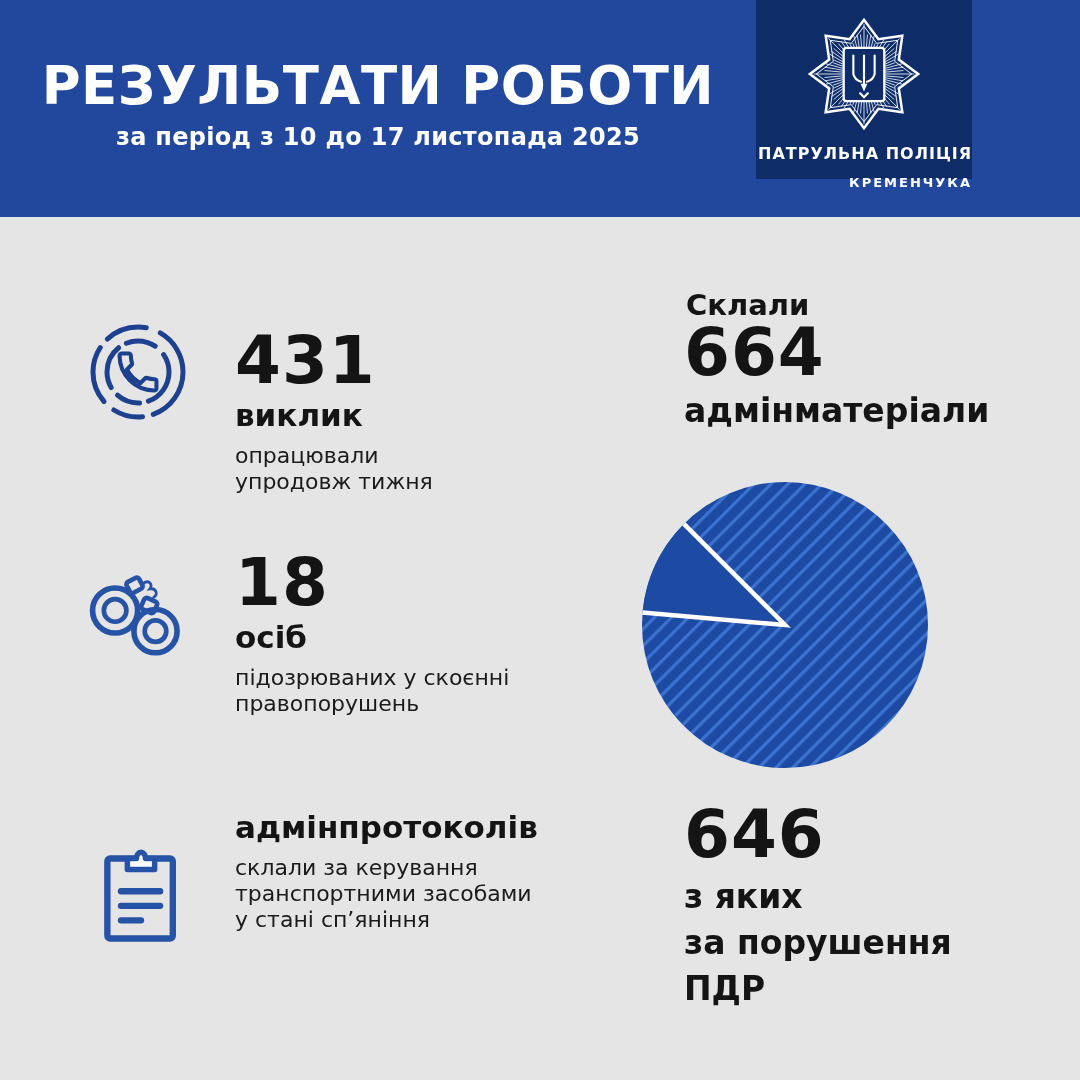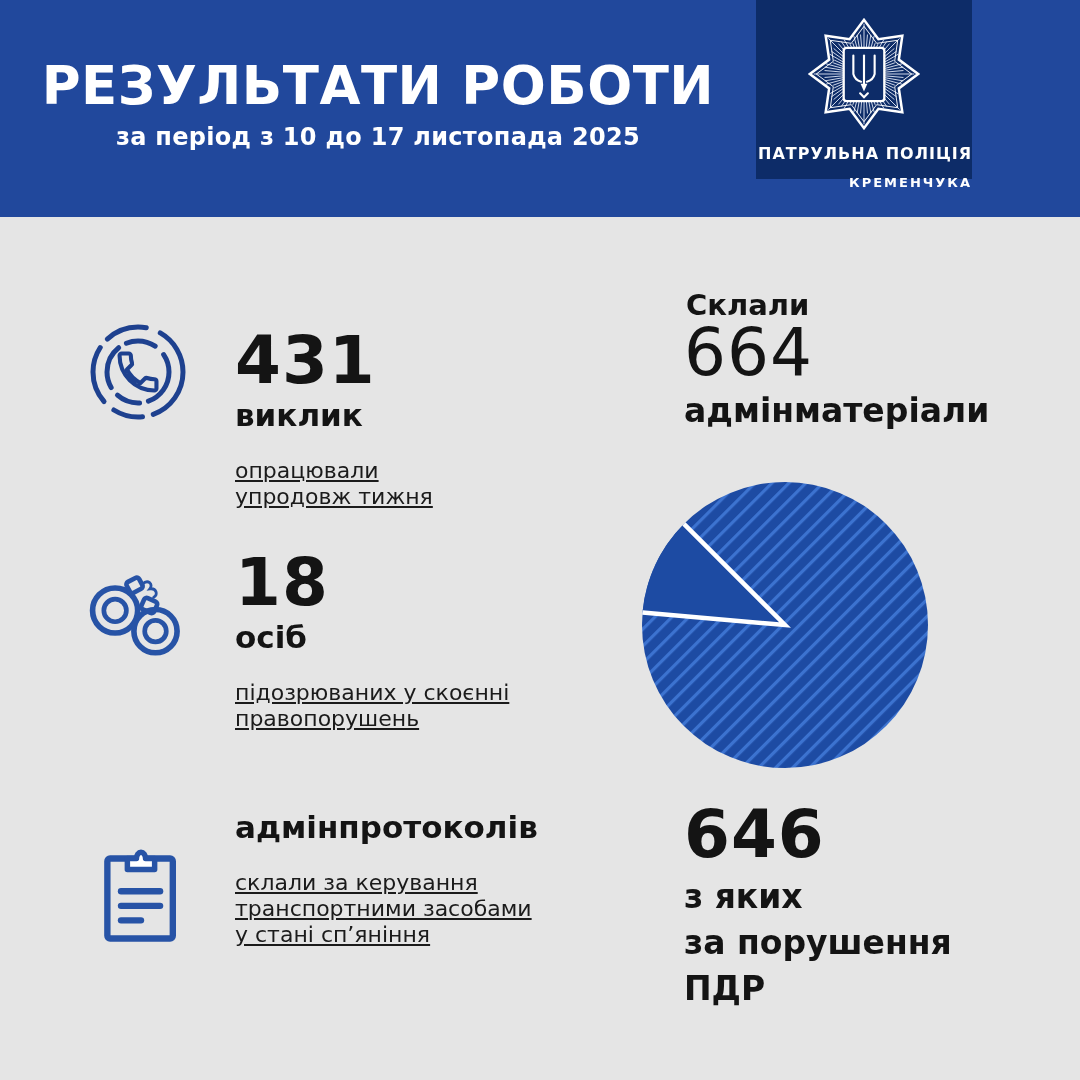--- a/index.html
+++ b/index.html
@@ -14,24 +14,24 @@
   .header-subtitle{margin-top:9px;font-size:24px;font-weight:bold;letter-spacing:.3px;}
   .badge-box{position:absolute;left:756px;top:0;width:216px;height:179px;background:#0d2c68;text-align:right;}
   .badge-star{position:absolute;left:50%;top:14px;margin-left:-60px;width:120px;height:120px;}
   .badge-org1{position:absolute;left:0;top:144px;width:100%;color:#fff;font-size:16px;font-weight:bold;letter-spacing:1px;}
   .badge-org2{position:absolute;left:0;top:175px;width:100%;color:#fff;font-size:13px;font-weight:bold;letter-spacing:2px;}
   
   .stat-icon{position:absolute;}
   .stat{position:absolute;left:235px;}
   .stat-value{font-size:66px;line-height:1;font-weight:bold;letter-spacing:1px;}
   .stat-label{margin-top:4px;font-size:31px;line-height:1.1;font-weight:bold;}
-  .stat-desc{margin-top:26px;font-size:22px;line-height:1.17;font-weight:400;color:#1b1b1b;text-decoration:underline;}
+  .stat-desc{margin-top:11px;font-size:22px;line-height:1.17;font-weight:400;color:#1b1b1b;}
   
   .r-intro{position:absolute;left:686px;top:288px;font-size:29px;font-weight:bold;}
-  .r-total{position:absolute;left:684px;top:320px;font-size:66px;line-height:1;font-weight:normal;letter-spacing:1px;}
+  .r-total{position:absolute;left:684px;top:320px;font-size:66px;line-height:1;font-weight:bold;letter-spacing:1px;}
   .r-total-label{position:absolute;left:684px;top:391px;font-size:33px;font-weight:bold;}
   .pie-wrap{position:absolute;left:630px;top:470px;width:310px;height:310px;}
   .r-sub{position:absolute;left:684px;top:802px;font-size:66px;line-height:1;font-weight:bold;letter-spacing:1px;}
   .r-sub-lines{position:absolute;left:684px;top:874px;font-size:33px;line-height:1.4;font-weight:bold;}
 </style>
 </head>
 <body>
 
 <div class="canvas">
 

